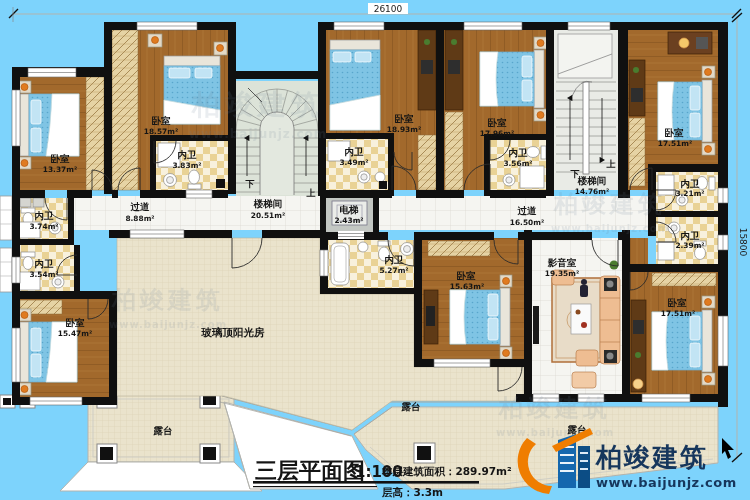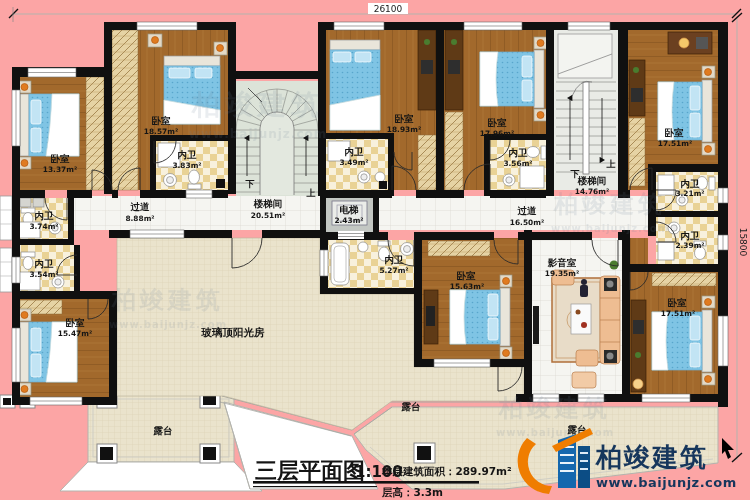--- a/index.html
+++ b/index.html
@@ -1,16 +1,16 @@
 <!DOCTYPE html>
 <html><head>
 <meta charset="utf-8">
 <style>
   html,body{margin:0;padding:0;background:#fff;}
-  .plan{position:relative;width:750px;height:500px;background:#fca5a5;overflow:hidden;
+  .plan{position:relative;width:750px;height:500px;background:#7dd3fc;overflow:hidden;
         font-family:"DejaVu Sans","Liberation Sans",sans-serif;}
   svg{position:absolute;left:0;top:0;}
   text{font-family:"DejaVu Sans","Liberation Sans",sans-serif;fill:#151515;}
   .lbl{font-size:9.5px;font-weight:bold;text-anchor:middle;}
   .area{font-size:7.4px;font-weight:bold;text-anchor:middle;}
   .dir{font-size:9px;font-weight:bold;text-anchor:middle;}
   .big{font-size:10.5px;font-weight:bold;text-anchor:middle;}
   .dim{font-size:9px;text-anchor:middle;fill:#222;}
   .wm{font-weight:bold;text-anchor:middle;fill:#6c7f94;opacity:.8;}
   .title{font-size:22px;font-weight:bold;}

